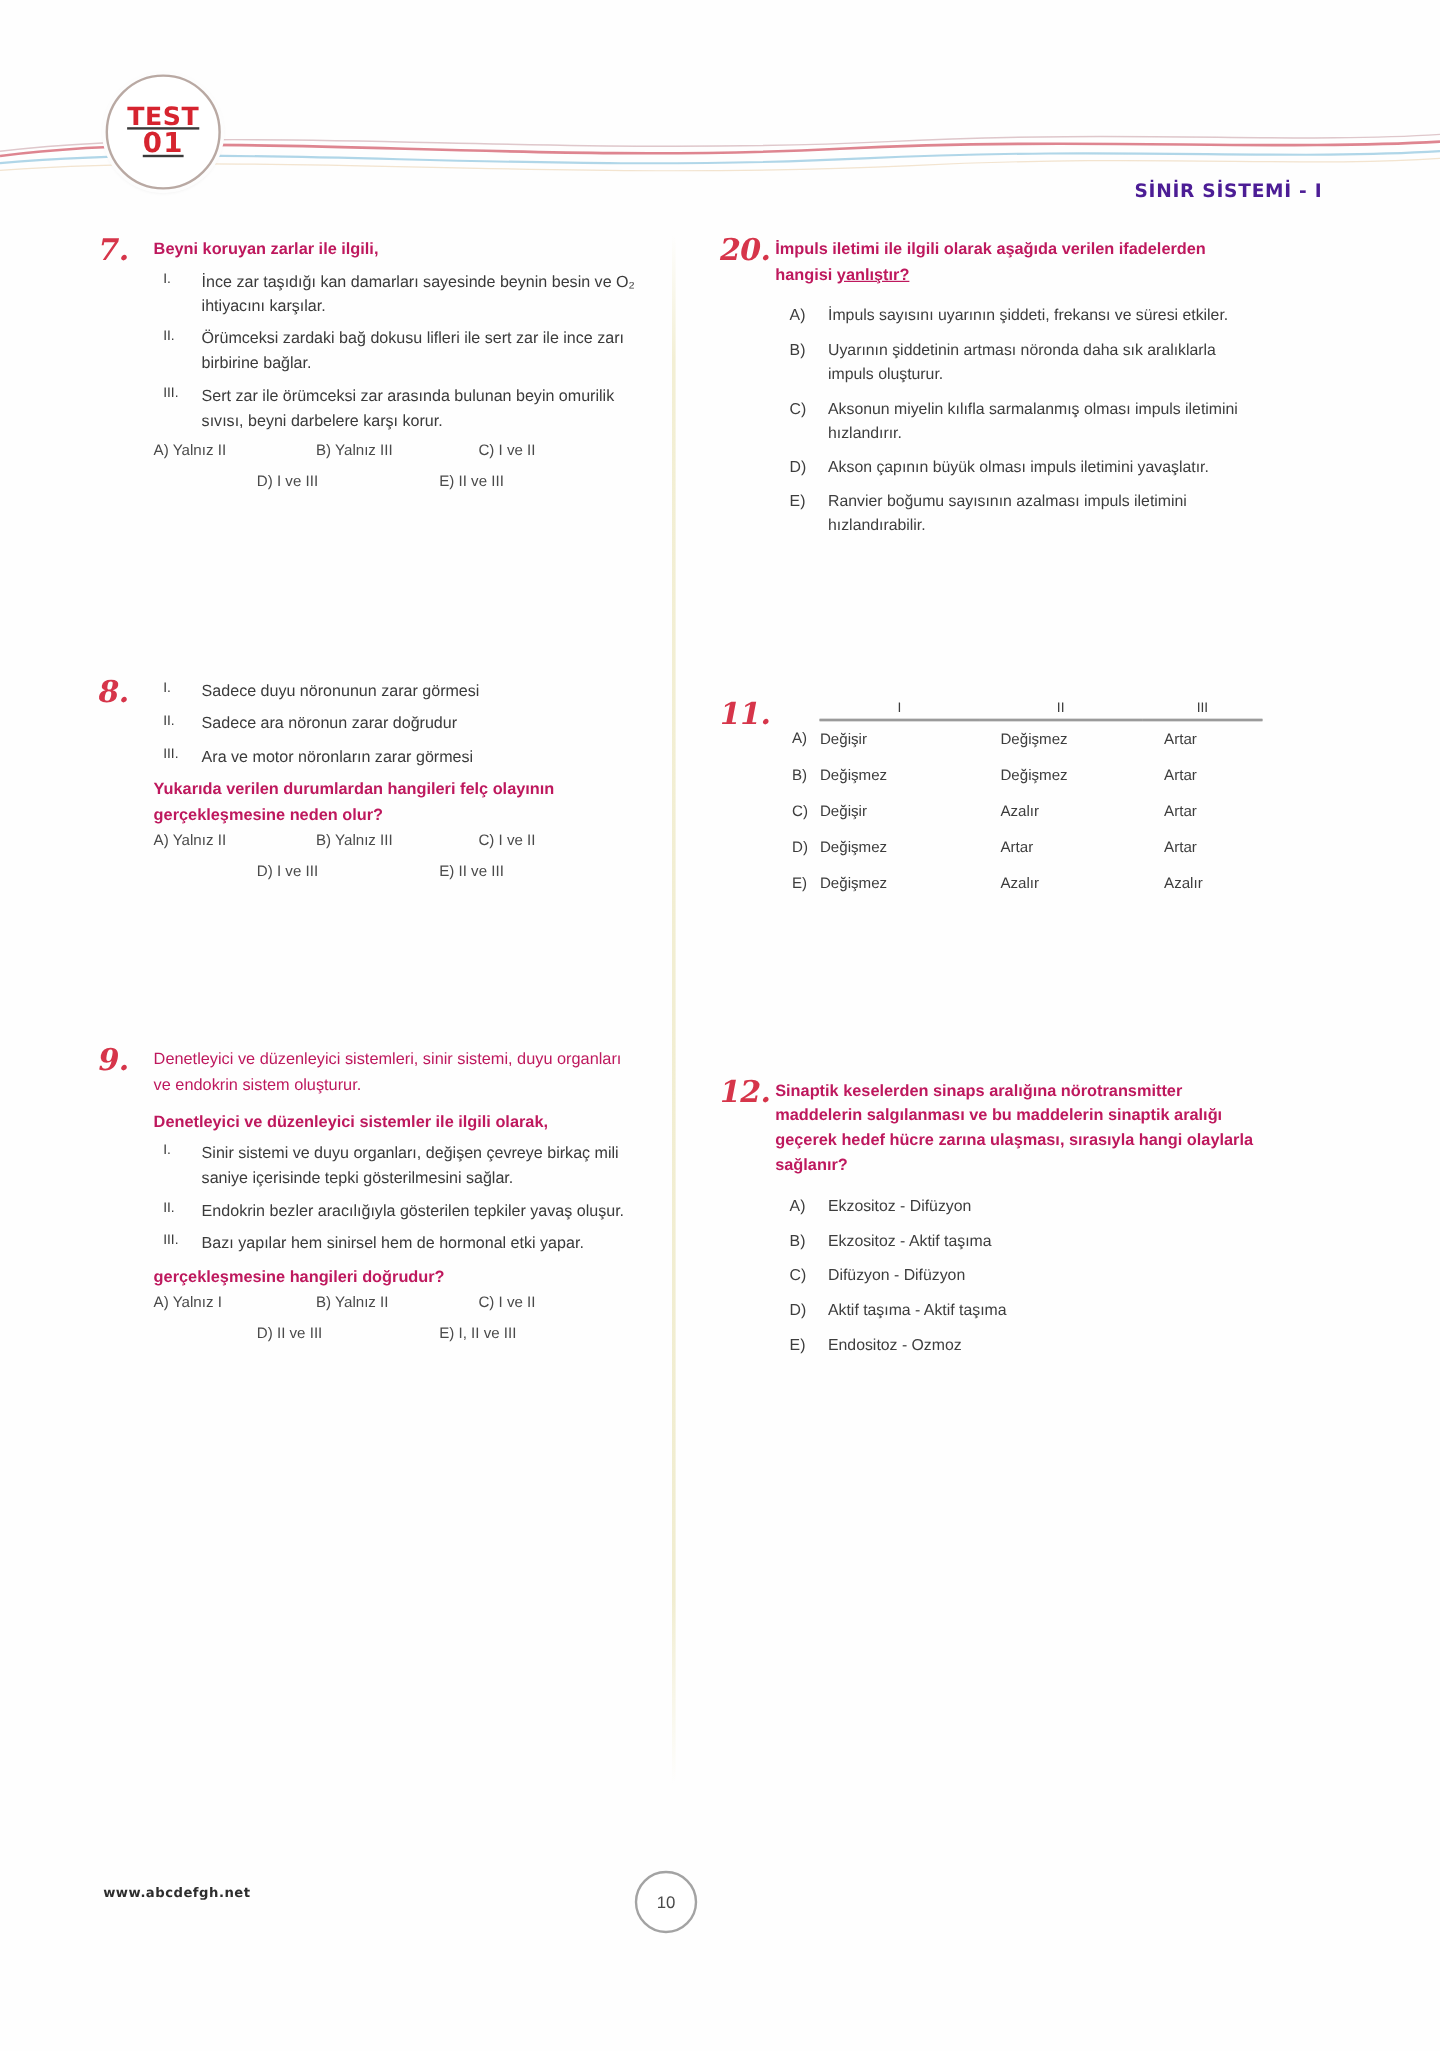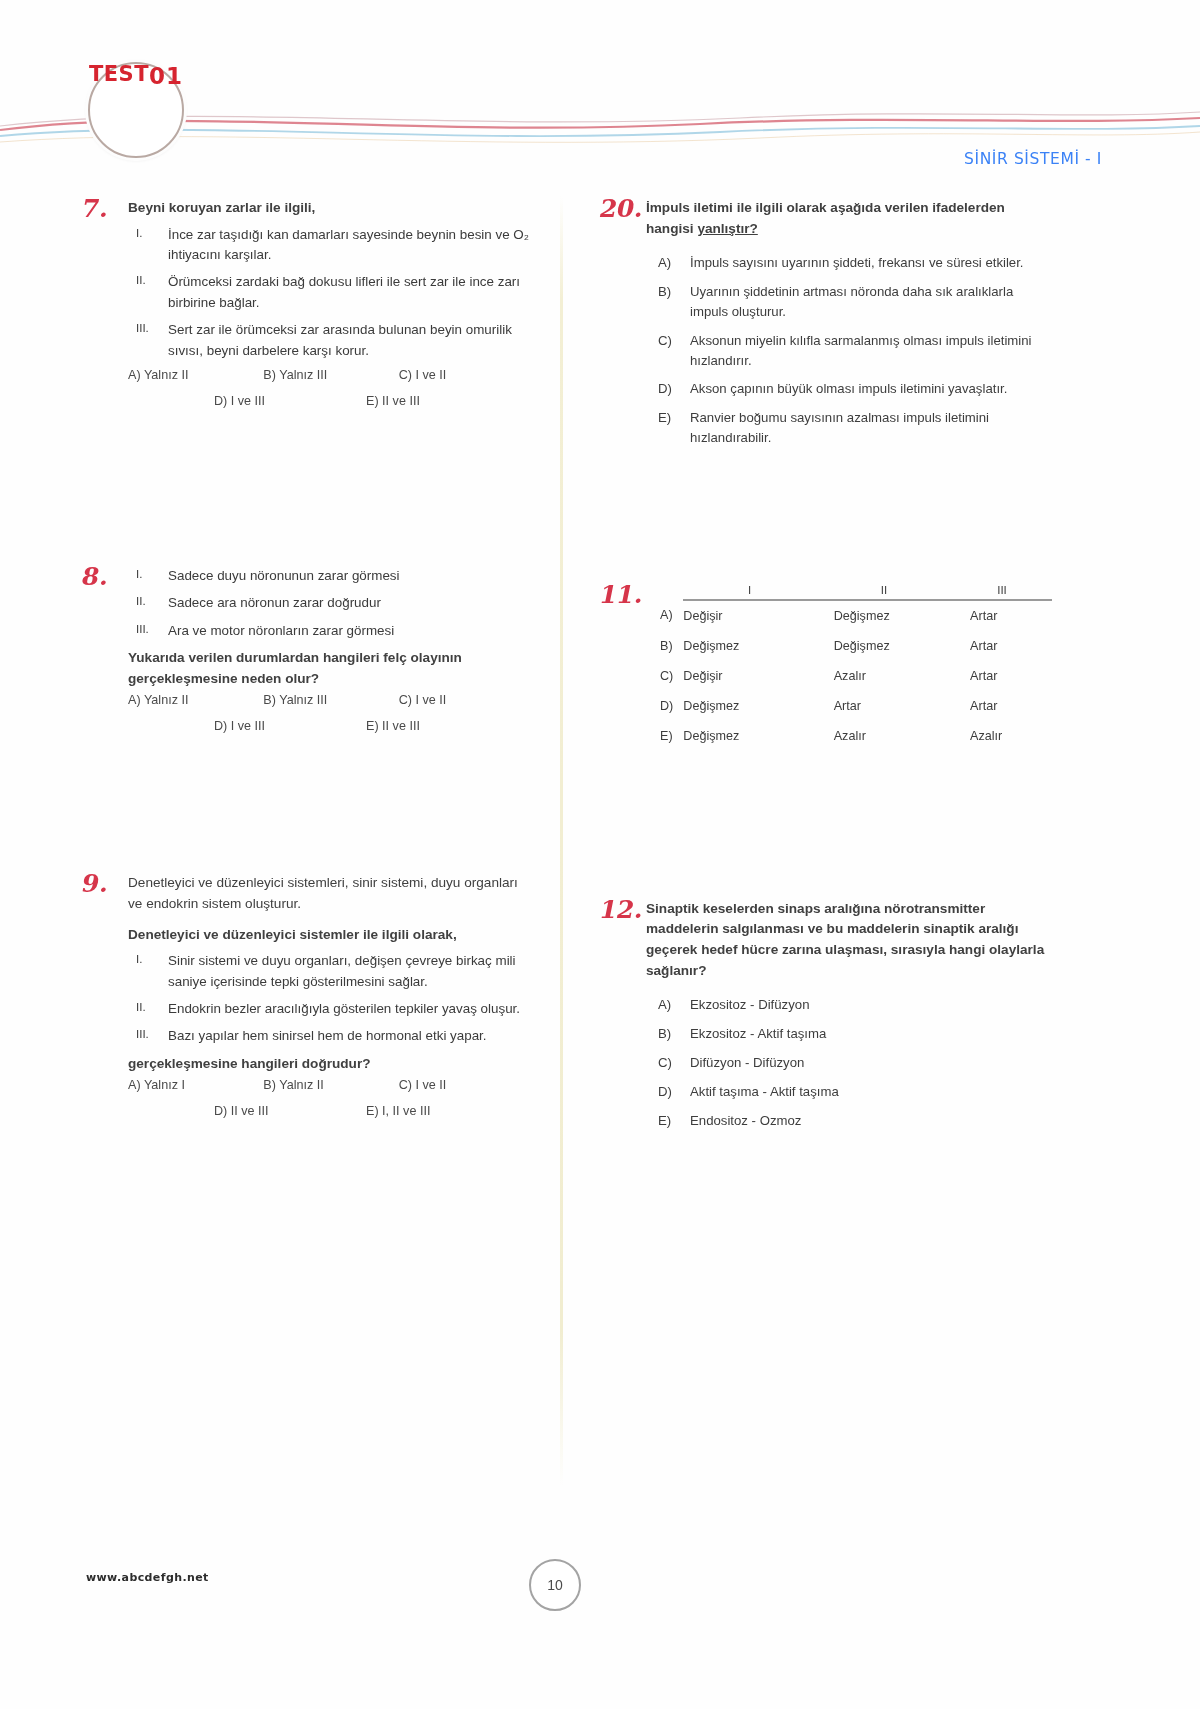--- a/index.html
+++ b/index.html
@@ -36,24 +36,25 @@
     position: absolute;
     left: 88px;
     top: 62px;
     width: 92px;
     height: 92px;
     border-radius: 50%;
     background: #ffffff;
     border: 2px solid #b9a9a3;
     box-shadow: 0 0 0 3px #fdfdfd, 0 1px 4px rgba(0,0,0,.18);
     display: flex;
-    flex-direction: row;
-    align-items: flex-start;
+    flex-direction: column;
+    align-items: center;
     justify-content: center;
     z-index: 5;
+    text-decoration: underline;
   }
   .test-badge .t-word {
     font-family: "DejaVu Sans", sans-serif;
     font-weight: bold;
     font-size: 21px;
     letter-spacing: .5px;
     color: #d6242f;
     line-height: 1;
   }
   .test-badge .t-num {
@@ -64,24 +65,24 @@
     color: #d6242f;
     line-height: 1.05;
   }
 
   
   .unit-title {
     position: absolute;
     right: 98px;
     top: 150px;
     font-family: "DejaVu Sans", sans-serif;
-    font-weight: normal;
+    font-weight: bold;
     font-size: 15.5px;
     letter-spacing: .6px;
-    color: #3b82f6;
+    color: #4c1d95;
     text-align: right;
   }
 
   
   .col {
     position: absolute;
     top: 198px;
     width: 452px;
   }
   .col-left  { left: 82px; }
@@ -113,21 +114,21 @@
     font-weight: bold;
     font-style: italic;
     font-size: 25px;
     color: #d6354a;
     letter-spacing: -.5px;
   }
   .q-stem {
     font-weight: bold;
     font-size: 13.6px;
     line-height: 1.52;
-    color: #404040;
+    color: #be185d;
     margin: 0 0 4px 0;
   }
   .q-stem.normal { font-weight: normal; }
   .q-stem .uline { text-decoration: underline; }
 
   
   .romans {
     margin: 6px 0 6px 0;
     padding: 0;
     list-style: none;

